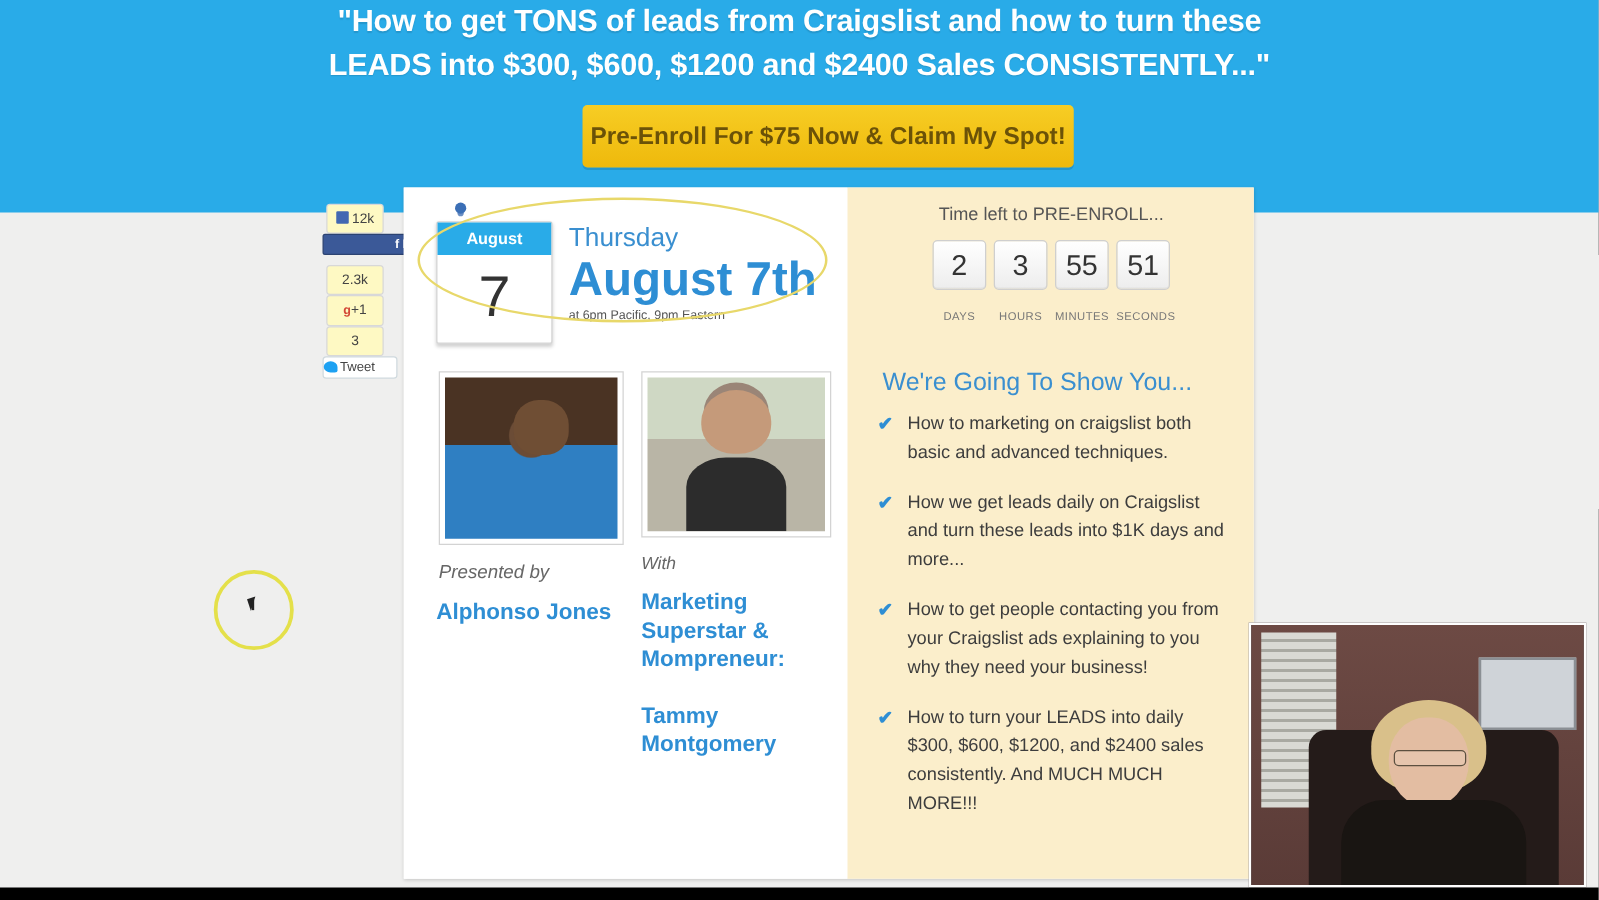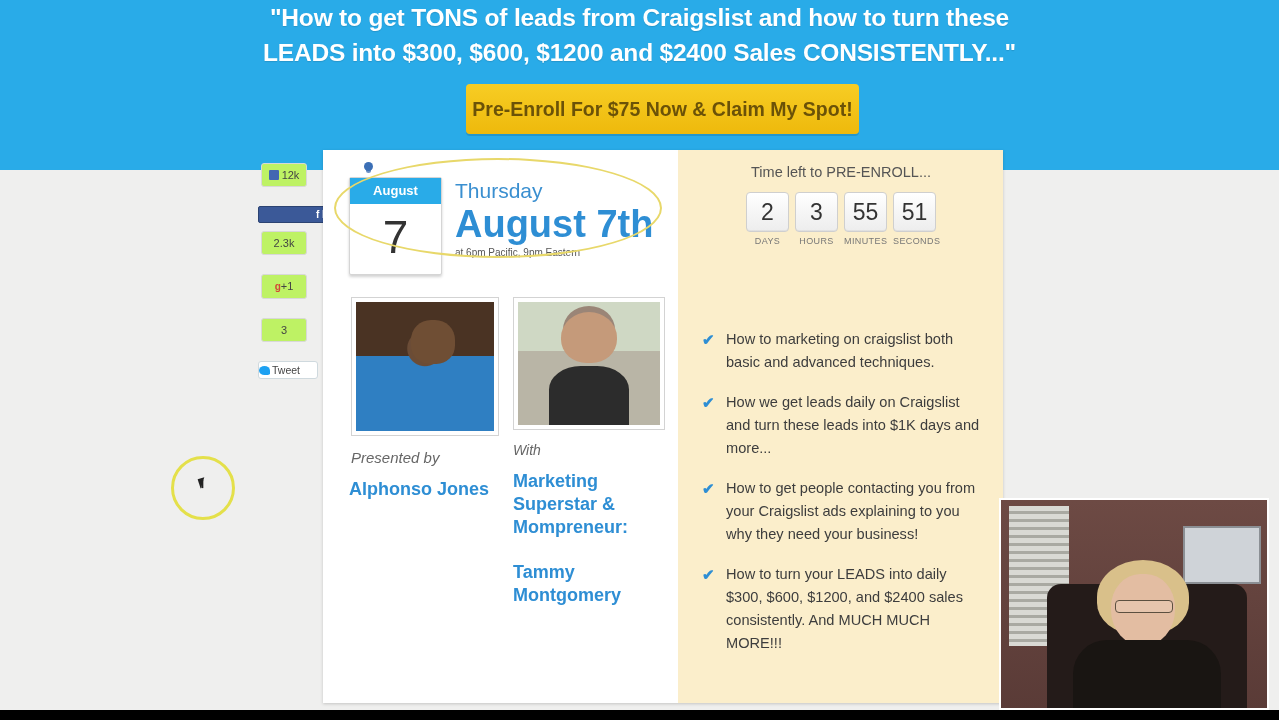--- a/index.html
+++ b/index.html
@@ -66,22 +66,22 @@
 
   
   #social-rail {
     position: absolute;
     left: 258px;
     top: 163px;
     width: 52px;
   }
   .social-box {
     width: 46px;
-    margin: 0 auto 19px auto;
-    background: #bef264;
+    margin: 0 auto 0 auto;
+    background: #fef9c3;
     border: 1px solid #d8d8d8;
     border-radius: 3px;
     text-align: center;
     font-size: 11px;
     color: #444;
     line-height: 18px;
     padding: 2px 0;
     box-sizing: border-box;
     cursor: pointer;
   }
@@ -347,21 +347,21 @@
     background: linear-gradient(#ffffff, #ededed);
     border: 1px solid #cfcfcf;
     border-radius: 4px;
     font-size: 23px;
     color: #333;
     line-height: 38px;
     text-align: center;
     box-shadow: inset 0 -1px 0 rgba(0,0,0,0.05);
   }
   .timer-cap {
-    margin-top: 4px;
+    margin-top: 16px;
     font-size: 9px;
     color: #777;
     letter-spacing: 0.4px;
   }
   #ellipse-highlight {
     position: absolute;
     left: 334px;
     top: 158px;
     width: 324px;
     height: 96px;
@@ -582,20 +582,21 @@
             <div class="timer-box">55</div>
             <div class="timer-cap">MINUTES</div>
           </div>
           <div class="timer-unit">
             <div class="timer-box">51</div>
             <div class="timer-cap">SECONDS</div>
           </div>
         </div>
       </div>
 
+      <div id="right-heading">We're Going To Show You...</div>
 
       <div id="bullets">
         <div class="bullet">
           <span class="check">✔</span>
           <span>How to marketing on craigslist both basic and advanced techniques.</span>
         </div>
         <div class="bullet">
           <span class="check">✔</span>
           <span>How we get leads daily on Craigslist and turn these leads into $1K days and more...</span>
         </div>

